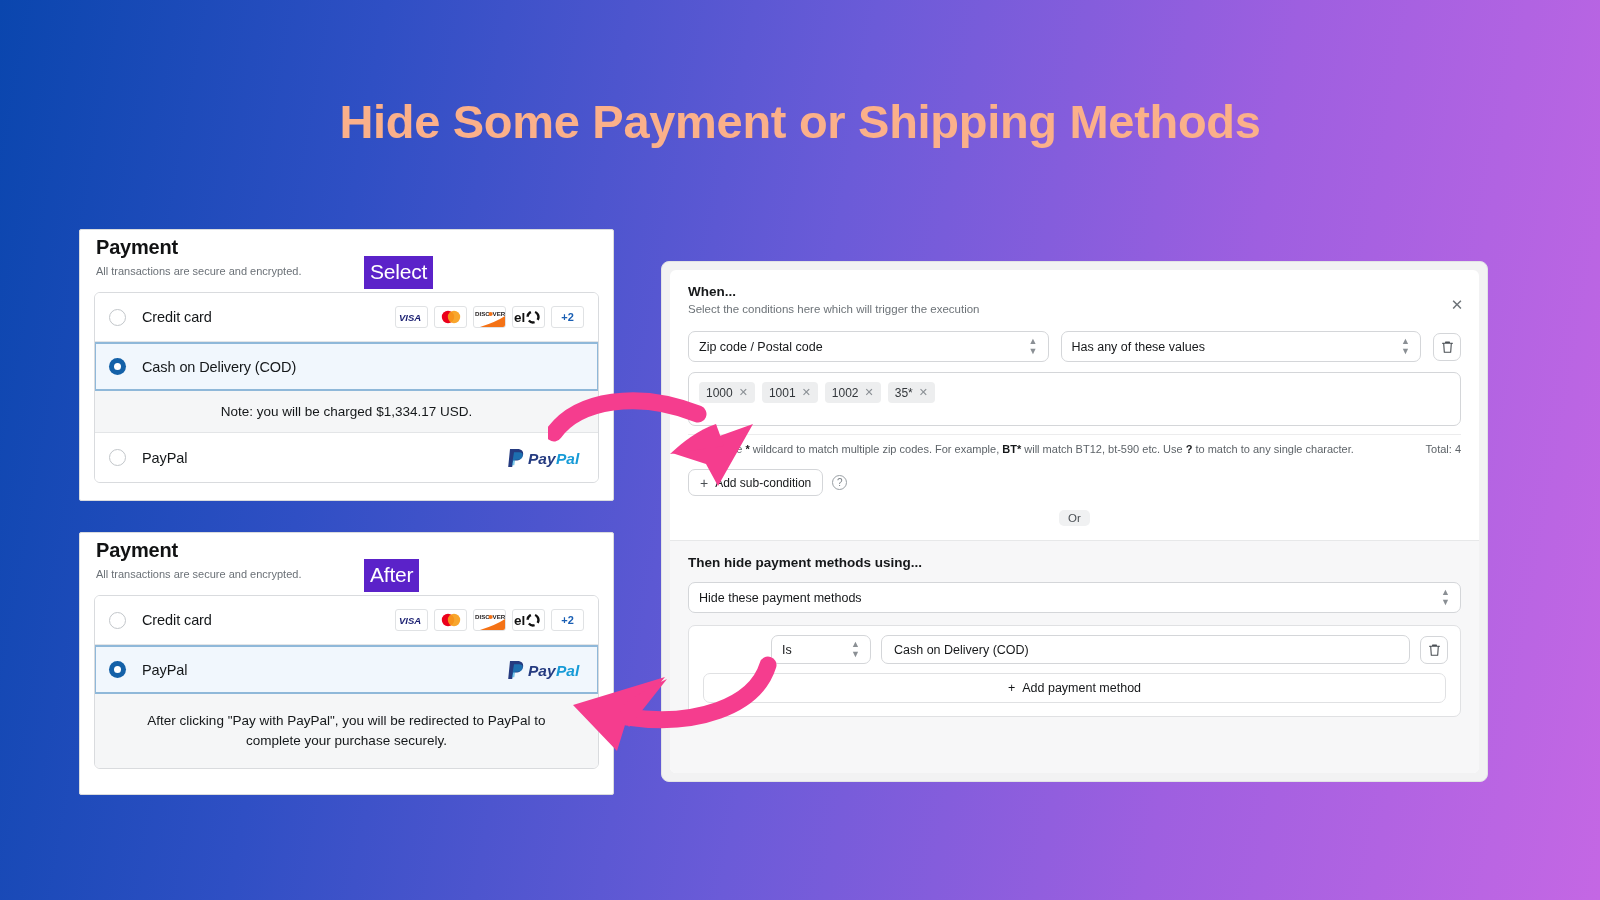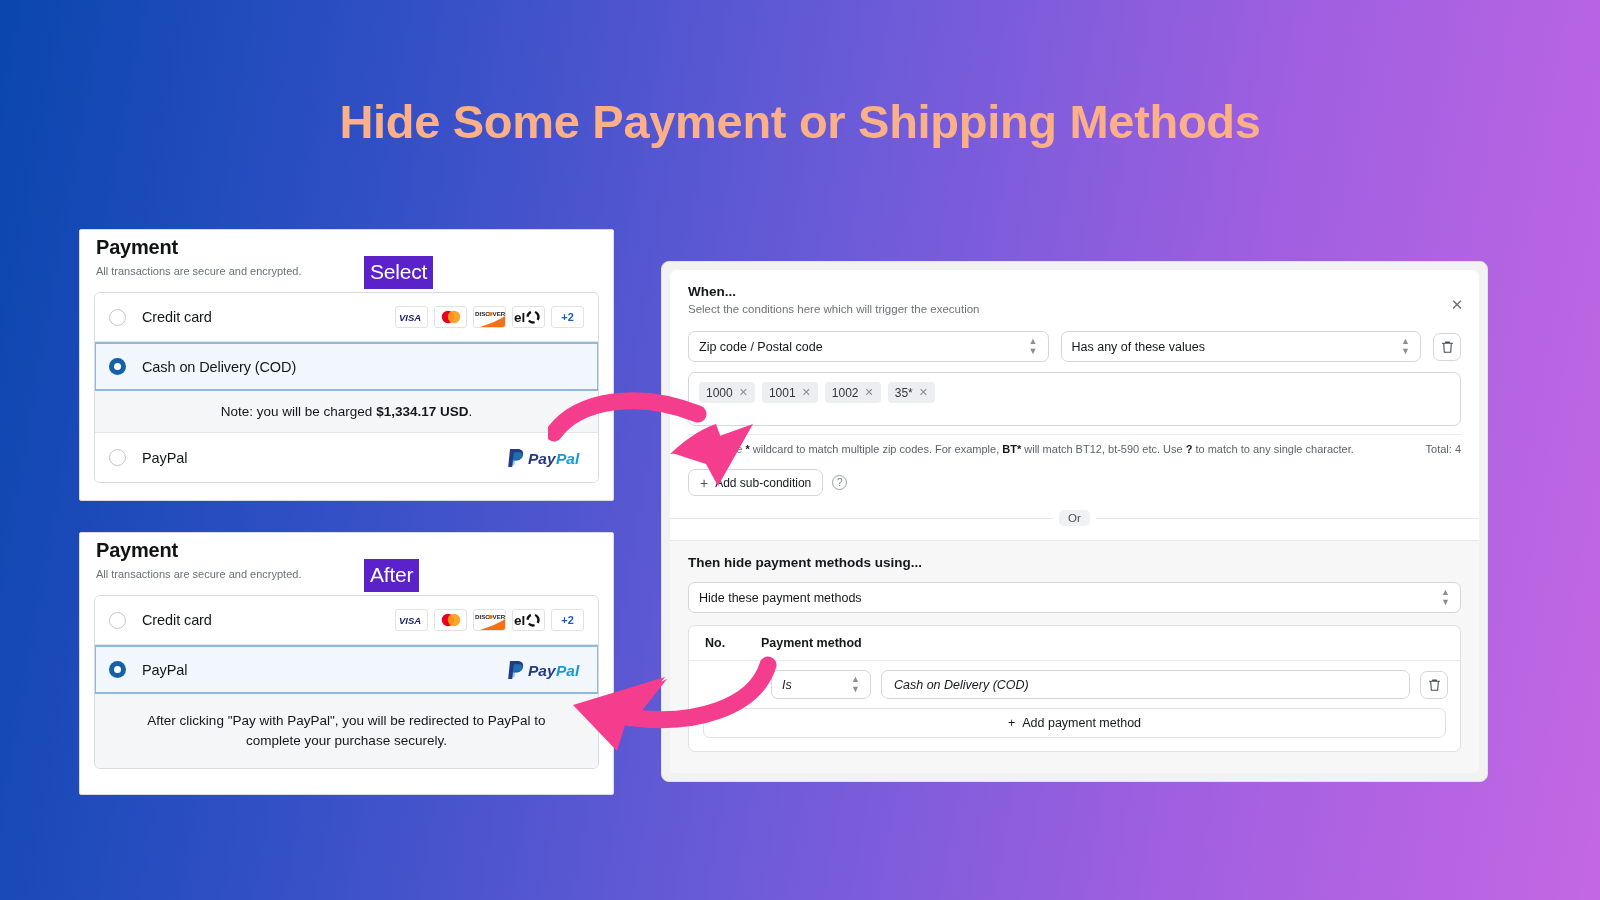--- a/index.html
+++ b/index.html
@@ -105,21 +105,21 @@
   .brand.plus { color: #1a5fb4; font-size: 11px; font-weight: bold; }
 
   .note-row {
     background: #F5F6F7;
     border-bottom: 1px solid #e3e5e7;
     padding: 13px 14px;
     text-align: center;
     font-size: 13.5px;
     color: #15181a;
   }
-  .note-row b { font-weight: bold; }
+  .note-row b { font-weight: normal; }
   .note-row.tall { padding: 17px 36px; line-height: 1.45; border-bottom: none; }
 
   
   #rule-panel {
     position: absolute;
     left: 661px; top: 261px;
     width: 827px; height: 521px;
     background: #F2F2F3;
     border: 1px solid #e2e3e5;
     border-radius: 8px;
@@ -182,21 +182,21 @@
   }
   .ghost-btn .plus { font-size: 14px; color: #4a4f54; line-height: 1; }
   .help-circ {
     width: 15px; height: 15px; border-radius: 50%; border: 1px solid #9aa0a5;
     color: #7b8187; font-size: 10px; display: inline-flex; align-items: center;
     justify-content: center; margin-left: 9px; cursor: pointer;
   }
   .btn-line { display: flex; align-items: center; margin-top: 14px; }
 
   .or-divider {
-    display: flex; align-items: center; margin: 14px -18px 0 -18px;
+    display: flex; align-items: center; margin: 14px -18px 0 -18px; flex-direction: column;
   }
   .or-divider .line { flex: 1; height: 1px; background: #e7e8e9; }
   .or-divider .pill {
     background: #F0F1F2; border-radius: 5px; padding: 2px 9px;
     font-size: 11.5px; color: #4a4f54; margin: 0 6px;
   }
 
   .then-block {
     position: absolute; left: 0; right: 0; bottom: 0;
     background: #F7F7F8; border-top: 1px solid #e7e8e9;
@@ -210,21 +210,21 @@
   .method-table {
     margin-top: 12px; border: 1px solid #e0e1e3; border-radius: 7px; background: #fff;
     overflow: hidden;
   }
   .mt-head {
     display: flex; align-items: center; height: 35px; padding: 0 16px;
     border-bottom: 1px solid #e8e9ea;
     font-size: 12.5px; font-weight: bold; color: #16181a;
   }
   .mt-head .c-no { width: 56px; }
-  .mt-row { display: flex; align-items: center; padding: 9px 12px 9px 16px; gap: 10px; font-style: italic; }
+  .mt-row { display: flex; align-items: center; padding: 9px 12px 9px 16px; gap: 10px; }
   .mt-row .c-no { width: 56px; }
   .sel-is { width: 100px; height: 29px; }
   .val-box {
     flex: 1; height: 29px; border: 1px solid #d4d6d9; border-radius: 7px; background: #fff;
     display: flex; align-items: center; padding: 0 12px; font-size: 12.5px; color: #16181a;
   }
   .add-method {
     margin: 0 14px 13px 14px; height: 30px; border: 1px solid #e0e1e3; border-radius: 7px;
     background: #fff; display: flex; align-items: center; justify-content: center; gap: 7px;
     font-size: 12.5px; color: #16181a; cursor: pointer;
@@ -441,24 +441,20 @@
 
     <div class="then-block">
       <div class="block-title">Then hide payment methods using...</div>
 
       <div class="select then-select">
         <span>Hide these payment methods</span>
         <span class="caret">▲<span style="margin-top:1px">▼</span></span>
       </div>
 
       <div class="method-table">
-        <div class="mt-head">
-          <span class="c-no">No.</span>
-          <span>Payment method</span>
-        </div>
         <div class="mt-row">
           <span class="c-no"></span>
           <div class="select sel-is">
             <span>Is</span>
             <span class="caret">▲<span style="margin-top:1px">▼</span></span>
           </div>
           <div class="val-box">
             <span>Cash on Delivery (COD)</span>
           </div>
           <div class="icon-btn">

